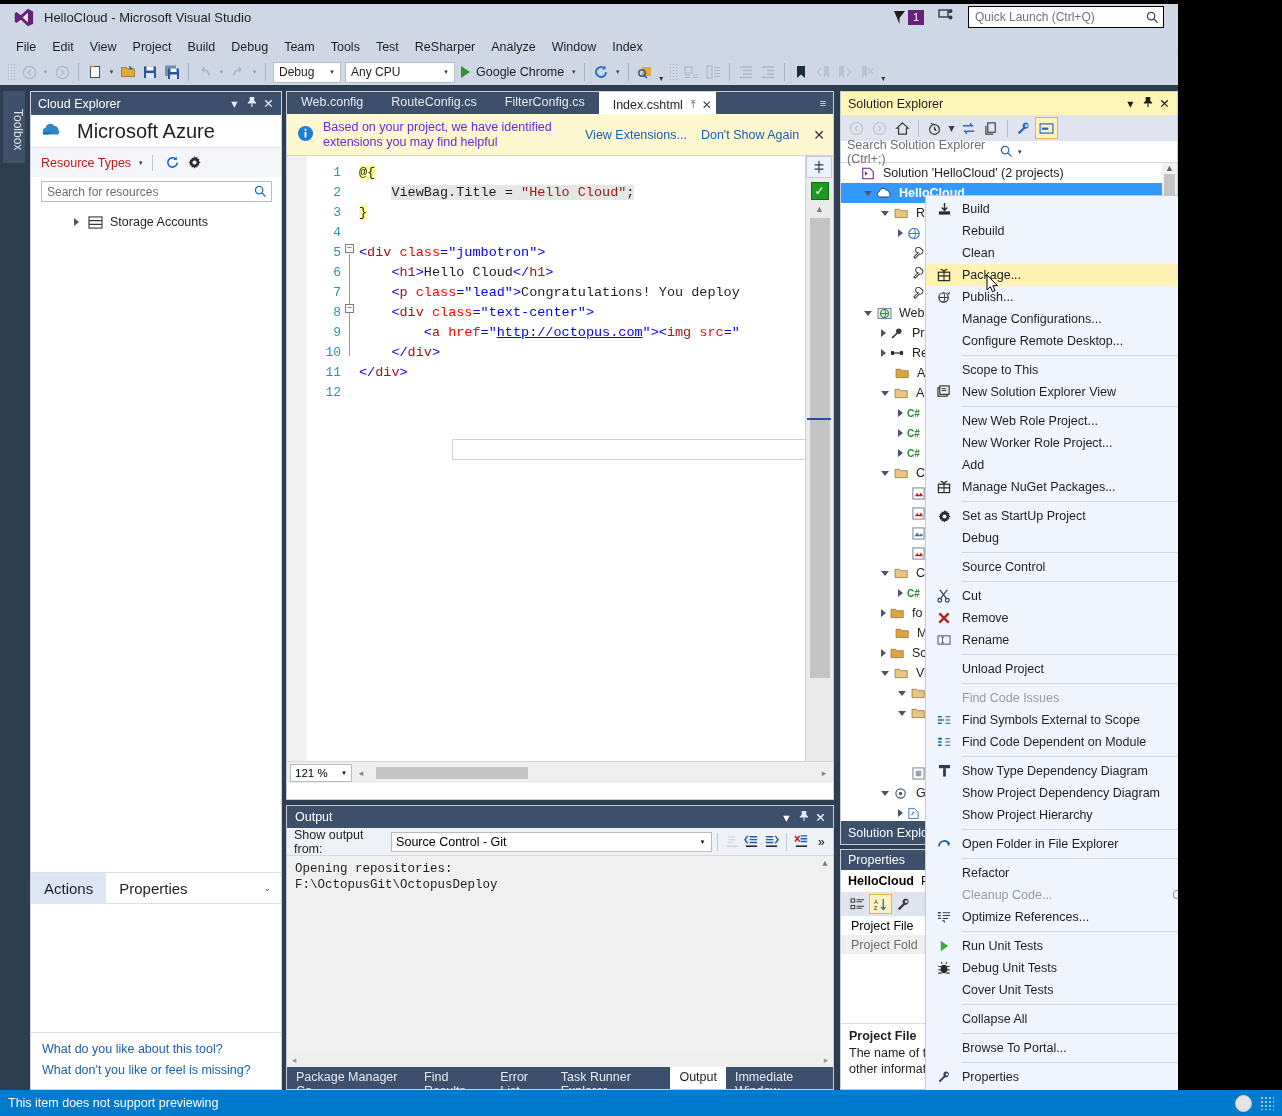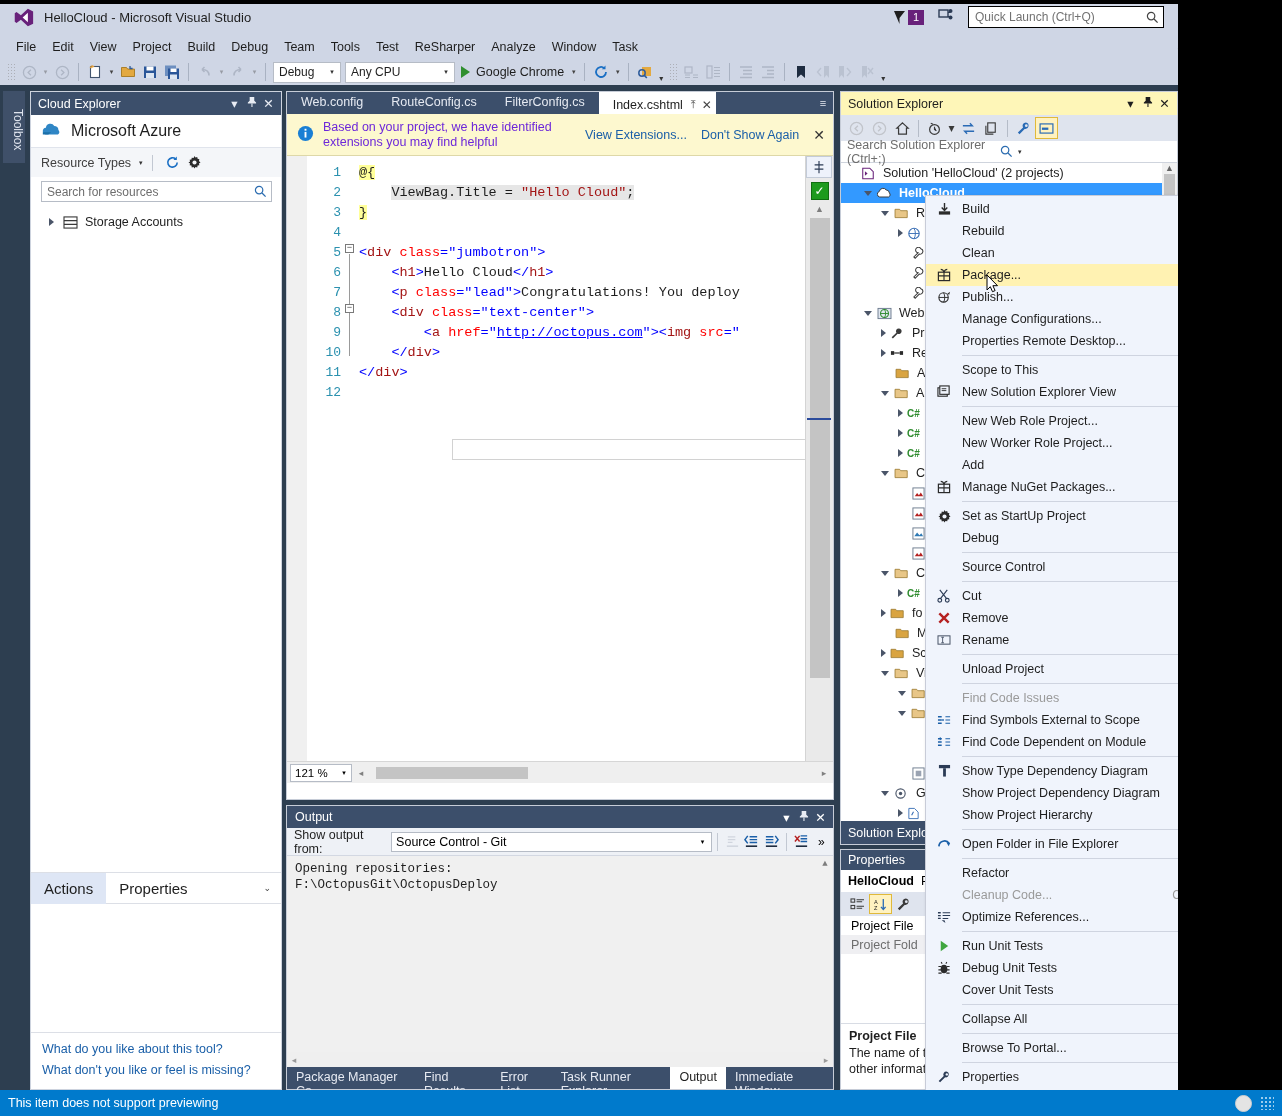--- a/index.html
+++ b/index.html
@@ -95,32 +95,32 @@
     position: absolute; left: 30px; top: 91px; width: 252px; height: 999px;
     background: #fff; border: 1px solid #cdd3de;
   }
   .panel-head {
     height: 23px; background: #3c4f6b; color: #fff; display: flex; align-items: center;
     padding: 0 4px 0 7px; font-size: 12.5px;
   }
   .panel-head .ph-btns { margin-left: auto; display: flex; align-items: center; }
   .panel-head .ph-btns span { width: 17px; text-align: center; color: #e8ecf4; }
   .azure-row { height: 33px; display: flex; align-items: center; padding-left: 10px; background: #fff; border-bottom: 1px solid #e0e4ec; }
-  .azure-title { font-size: 16px; color: #1e1e1e; margin-left: 8px; }
+  .azure-title { font-size: 20px; color: #1e1e1e; margin-left: 14px; }
   .ce-toolbar { height: 29px; display: flex; align-items: center; padding-left: 10px; background: #f4f6f9; }
-  .ce-restype { color: #404040; font-size: 12.5px; }
+  .ce-restype { color: #b91c1c; font-size: 12.5px; }
   .ce-caret { font-size: 7px; color: #333; margin: 0 9px 0 8px; }
   .ce-vsep { width: 1px; height: 16px; background: #c2c8d2; margin-right: 9px; }
   .ce-icon { width: 22px; display: flex; align-items: center; justify-content: center; }
   .ce-search {
     margin: 4px 9px 0 10px; height: 21px; background: #fff; border: 1px solid #b6bcc6;
     display: flex; align-items: center; padding: 0 4px 0 5px;
   }
   .ce-search span { font-size: 12px; color: #6e6e6e; flex: 1; }
-  .ce-tree { padding: 10px 0 0 12px; }
+  .ce-tree { padding: 10px 0 0 4px; margin-left: 33px; }
   .ce-node { display: flex; align-items: center; height: 20px; font-size: 12.5px; color: #1e1e1e; }
   .tri-right { width: 0; height: 0; border-left: 5px solid #4a5568; border-top: 4px solid transparent; border-bottom: 4px solid transparent; margin: 0 9px 0 6px; }
   .ce-bottom {
     position: absolute; left: 0; bottom: 0; width: 100%;
   }
   .ce-tabs { display: flex; align-items: center; height: 32px; border-top: 1px solid #dcdfe6; border-bottom: 1px solid #dcdfe6; }
   .ce-tab { padding: 7px 13px; font-size: 15px; color: #1e1e1e; }
   .ce-tab.active { background: #dee6f5; }
   .ce-tabs .chev { margin-left: auto; margin-right: 10px; font-size: 9px; color: #444; }
   .ce-actions-body { height: 128px; background: #fff; }
@@ -324,21 +324,21 @@
     <div class="mi">View</div>
     <div class="mi">Project</div>
     <div class="mi">Build</div>
     <div class="mi">Debug</div>
     <div class="mi">Team</div>
     <div class="mi">Tools</div>
     <div class="mi">Test</div>
     <div class="mi">ReSharper</div>
     <div class="mi">Analyze</div>
     <div class="mi">Window</div>
-    <div class="mi">Task</div>
+    <div class="mi">Index</div>
     <div class="user-area">
       <span class="user-name">Shane Gill</span>
       <span class="user-caret">▾</span>
       <span class="user-avatar">SG</span>
     </div>
   </div>
 
   <div class="toolbar">
     <span class="tb-grip"></span>
     <span class="tb-btn dis">
@@ -1201,21 +1201,21 @@
         <span class="cm-label">Publish...</span>
         <span class="cm-arrow"></span>
       </div>
       <div class="cm-item">
         <span class="cm-ic"></span>
         <span class="cm-label">Manage Configurations...</span>
         <span class="cm-arrow"></span>
       </div>
       <div class="cm-item">
         <span class="cm-ic"></span>
-        <span class="cm-label">Properties Remote Desktop...</span>
+        <span class="cm-label">Configure Remote Desktop...</span>
         <span class="cm-arrow"></span>
       </div>
       <div class="cm-sep"></div>
       <div class="cm-item">
         <span class="cm-ic"></span>
         <span class="cm-label">Scope to This</span>
         <span class="cm-arrow"></span>
       </div>
       <div class="cm-item">
         <span class="cm-ic">

